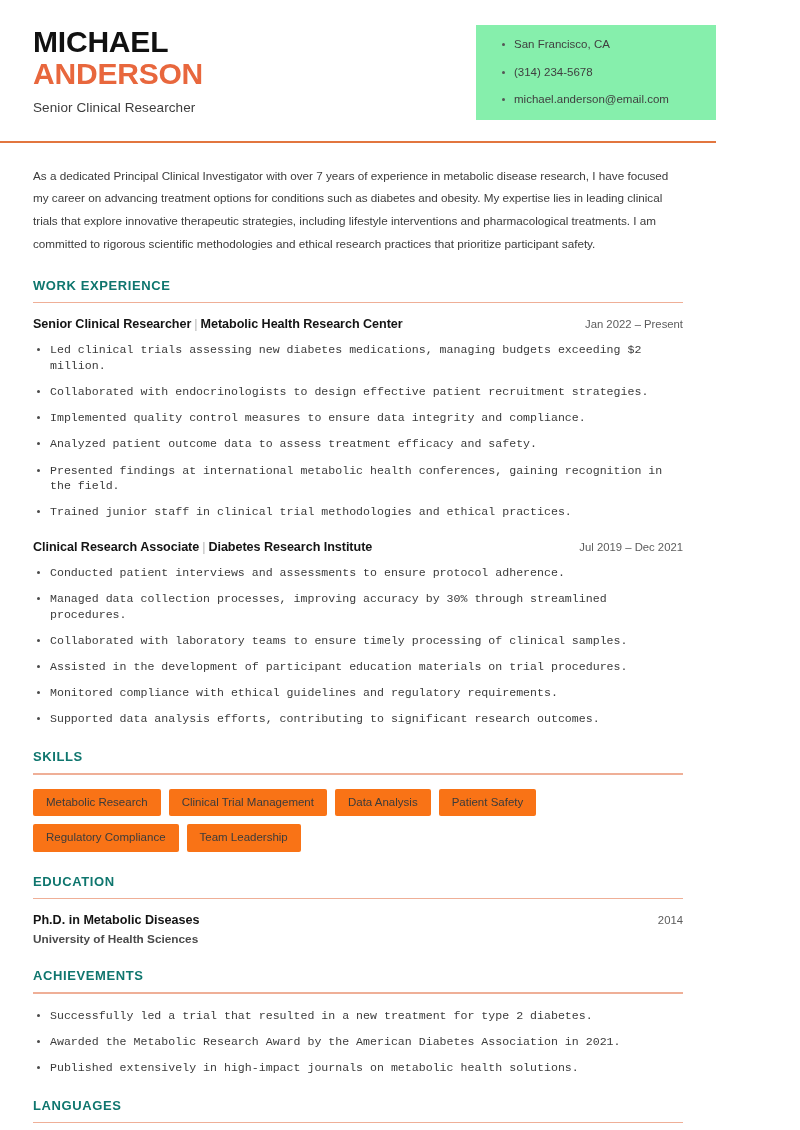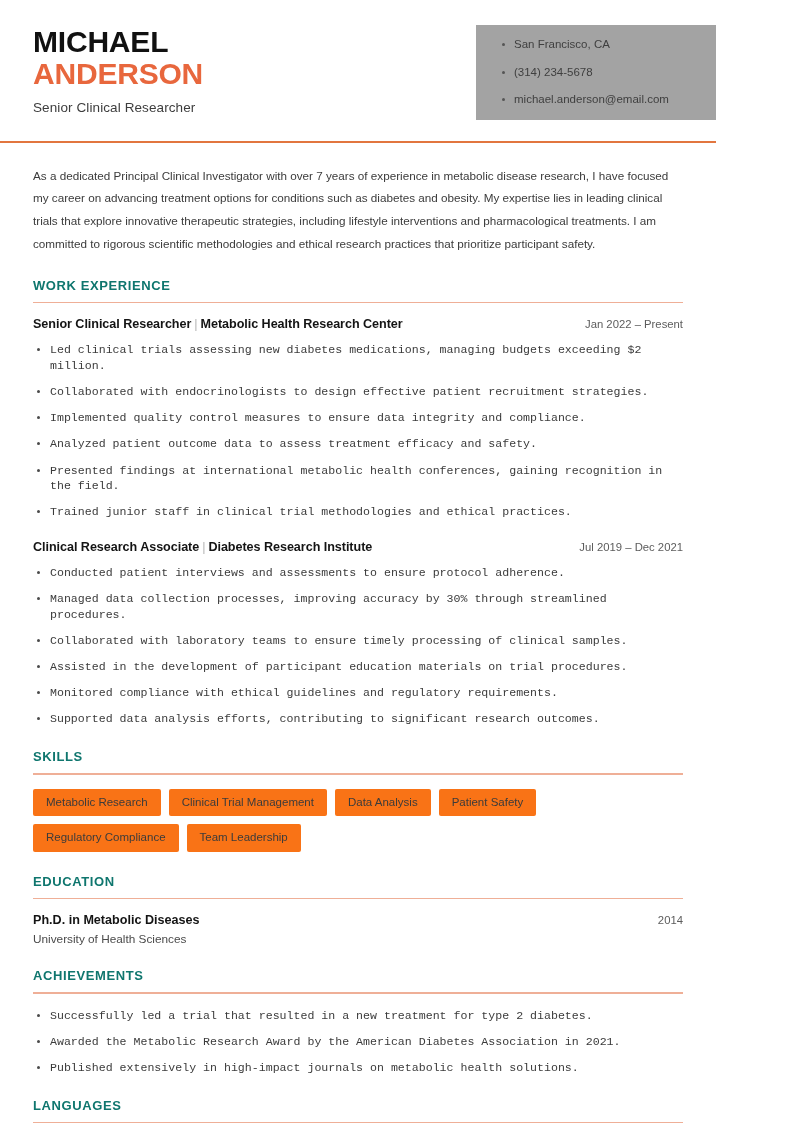--- a/index.html
+++ b/index.html
@@ -48,21 +48,21 @@
   .name-last  { color: #E8673D; }
   .job-title {
     margin: 10px 0 0 0;
     font-size: 13.5px;
     font-weight: normal;
     color: #3d3d3d;
     letter-spacing: 0.1px;
   }
 
   .contact-box {
-    background: #a3a3a3;
+    background: #86efac;
     width: 240px;
     margin-top: 25px;
     padding: 14px 0 14px 26px;
     flex: 0 0 auto;
   }
   .contact-list {
     list-style: none;
     margin: 0;
     padding: 0;
   }
@@ -200,20 +200,21 @@
   }
   .edu-year {
     font-size: 11.3px;
     color: #5c5c5c;
     white-space: nowrap;
   }
   .edu-school {
     font-size: 11.8px;
     color: #4a4a4a;
     margin-top: 5px;
+    font-weight: bold;
   }
 </style>
 </head>
 <body>
 
 <div class="page">
 
   <div class="header">
     <div class="header-left">
       <div class="name-first">MICHAEL</div>

